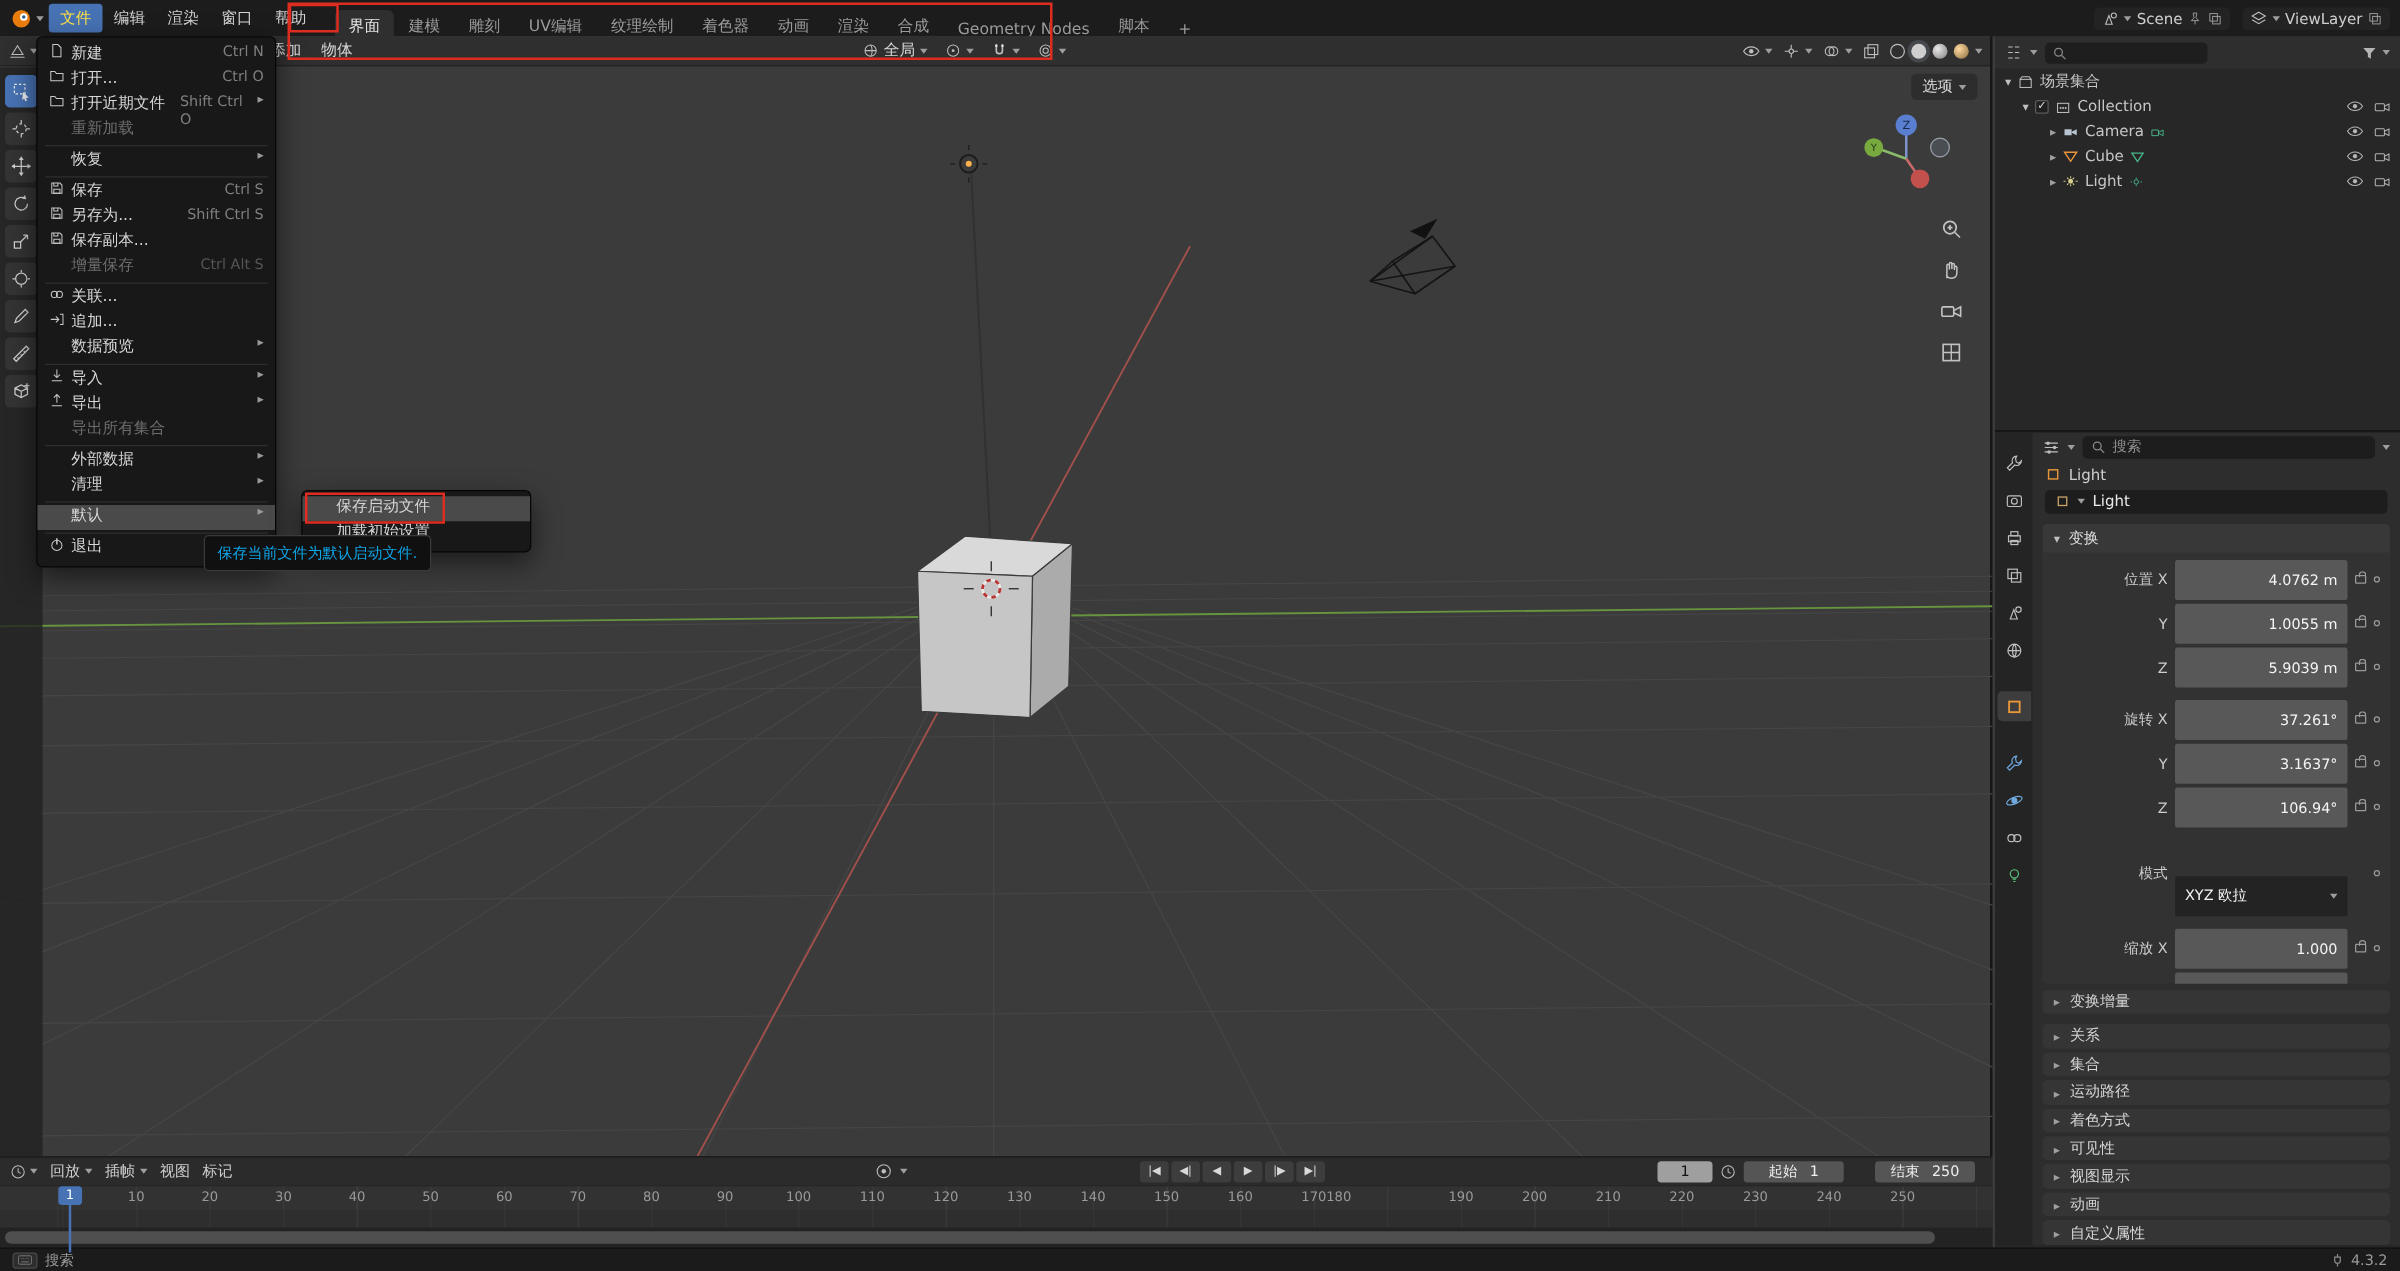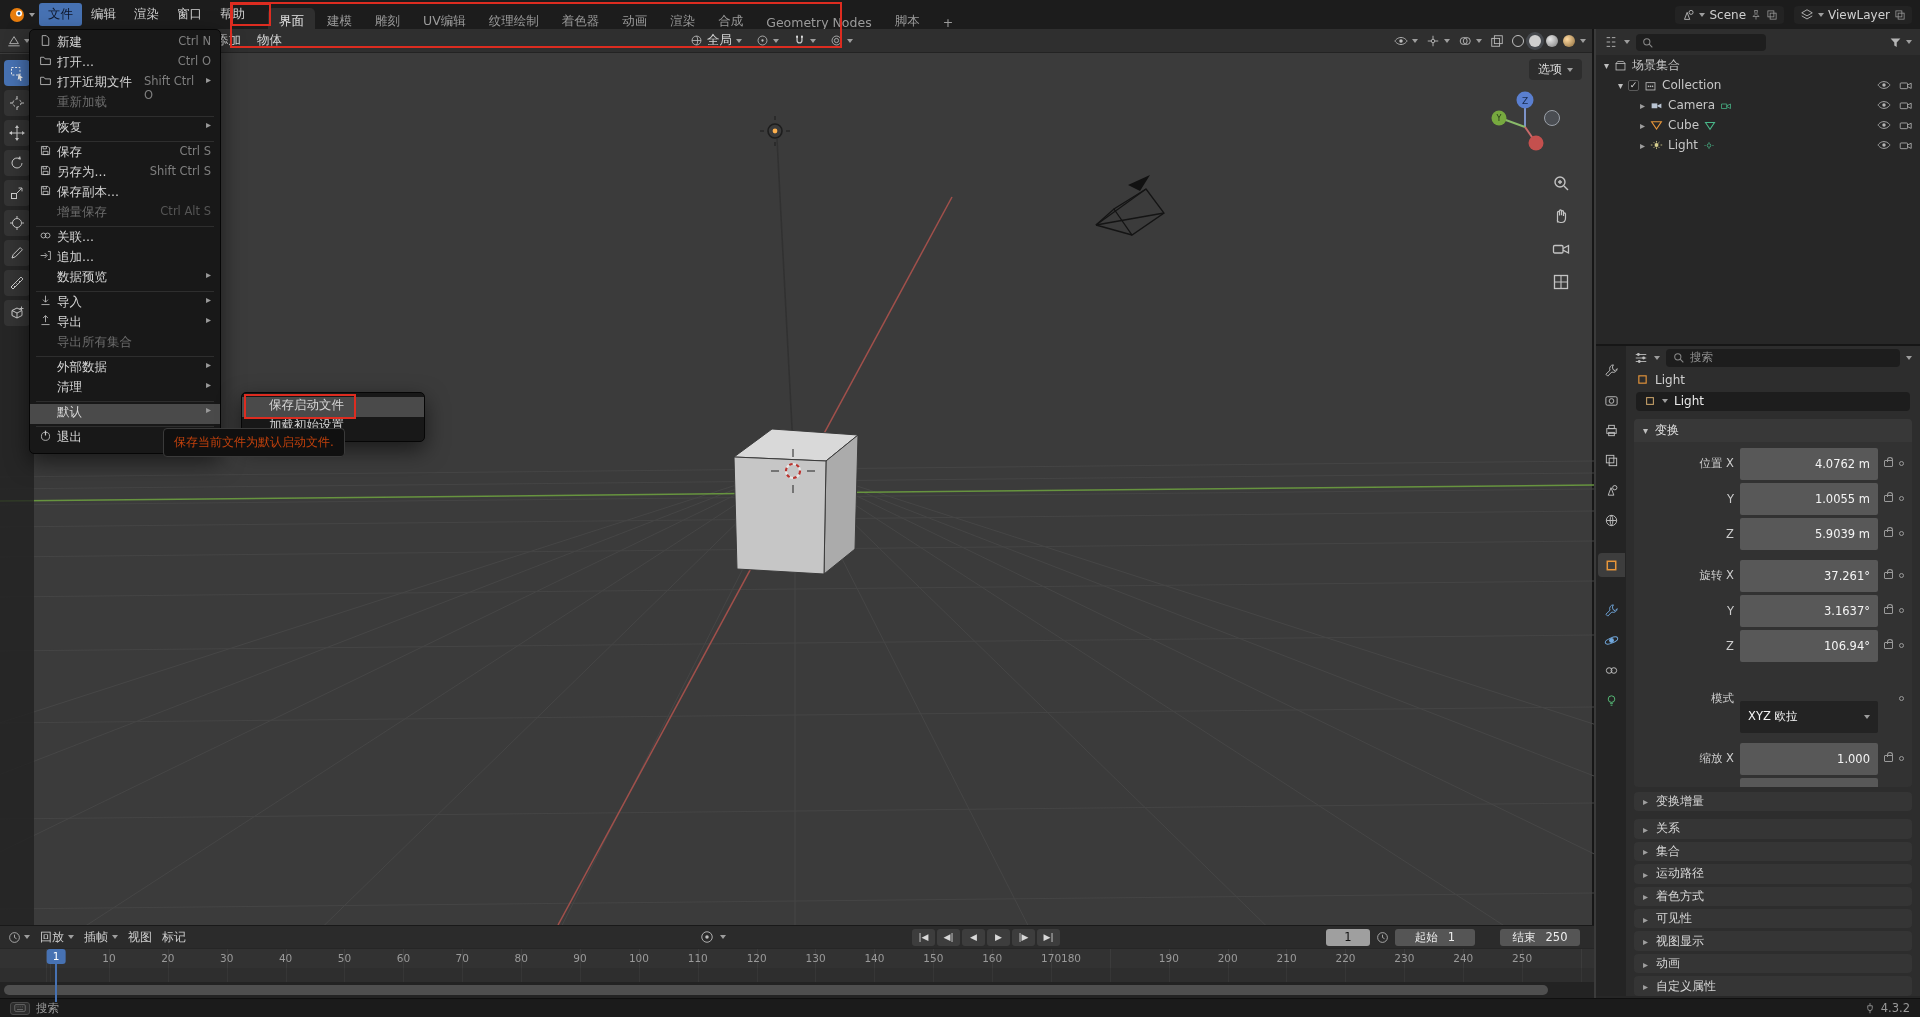--- a/index.html
+++ b/index.html
@@ -2,21 +2,21 @@
 <html><head>
 <meta charset="utf-8">
 <style>
   html,body{margin:0;padding:0;background:#000;}
   *{box-sizing:border-box;font-family:"DejaVu Sans","Liberation Sans",sans-serif;}
   .screen{position:relative;width:1920px;height:1017px;background:#3b3b3b;overflow:hidden;}
 
   
   .topbar{position:absolute;left:0;top:0;width:1920px;height:29px;background:#1c1c1c;display:flex;align-items:center;padding:0 8px;}
   .tmenu{padding:3px 9px;border-radius:3px;font-size:12.5px;color:#d2d2d2;}
-  .tmenu.open{background:#4772b3;color:#0f172a;}
+  .tmenu.open{background:#4772b3;color:#fde047;}
   .tabs{display:flex;margin-left:14px;height:42px;align-items:flex-end;gap:1px;}
   .tab{padding:5px 11px 6px;font-size:12.5px;color:#9b9b9b;border-radius:5px 5px 0 0;}
   .tab.active{background:#2f2f2f;color:#e4e4e4;}
   .tb-right{margin-left:auto;display:flex;gap:10px;align-items:center;}
   .widget{display:flex;align-items:center;gap:4px;color:#d0d0d0;font-size:12px;background:#232323;border-radius:4px;padding:2px 6px;}
   .cdn{width:0;height:0;border-left:3.5px solid transparent;border-right:3.5px solid transparent;border-top:4.5px solid #9e9e9e;display:inline-block;}
   .tri::before{content:"▸";color:#9f9f9f;font-size:10px;}
   .trid::before{content:"▾";color:#bfbfbf;font-size:10px;}
 
   
@@ -89,21 +89,21 @@
   .mi{height:20px;display:flex;align-items:flex-start;padding:0 9px 0 6px;font-size:12.5px;color:#d6d6d6;gap:2px;}
   .mi .mico{width:19px;display:flex;justify-content:center;align-items:center;flex-shrink:0;}
   .mi .mlabel{flex:1;white-space:nowrap;}
   .mi .mshort{color:#7f7f7f;font-size:11.5px;margin-left:10px;}
   .mi.dis{color:#6c6c6c;}
   .mi.dis .mshort{color:#555;}
   .mi.hl{background:#4a4a4a;}
   .mi.has-sub::after{content:"▸";color:#9a9a9a;font-size:10px;margin-left:6px;}
   .msep{height:1px;background:#2e2e2e;margin:2px 6px;}
   .smenu{position:absolute;left:241px;top:392px;width:184px;background:#181818;border:1px solid #060606;border-radius:5px;box-shadow:0 8px 22px rgba(0,0,0,.55);padding:4px 0;z-index:180;}
-  .tooltip{position:absolute;left:163px;top:428px;background:#101010;border:1px solid #3a3a3a;border-radius:4px;padding:5px 10px;font-size:12px;color:#c2410c;z-index:190;white-space:nowrap;}
+  .tooltip{position:absolute;left:163px;top:428px;background:#101010;border:1px solid #3a3a3a;border-radius:4px;padding:5px 10px;font-size:12px;color:#0ea5e9;z-index:190;white-space:nowrap;}
   .redbox{position:absolute;border:2px solid #dd2c20;z-index:200;pointer-events:none;}
 </style>
 </head>
 <body>
 
 <div class="screen">
 
   <div class="topbar">
     <span style="display:flex;align-items:center;gap:3px;margin-right:4px;">
       <svg width="18" height="18" viewBox="0 0 18 18">

